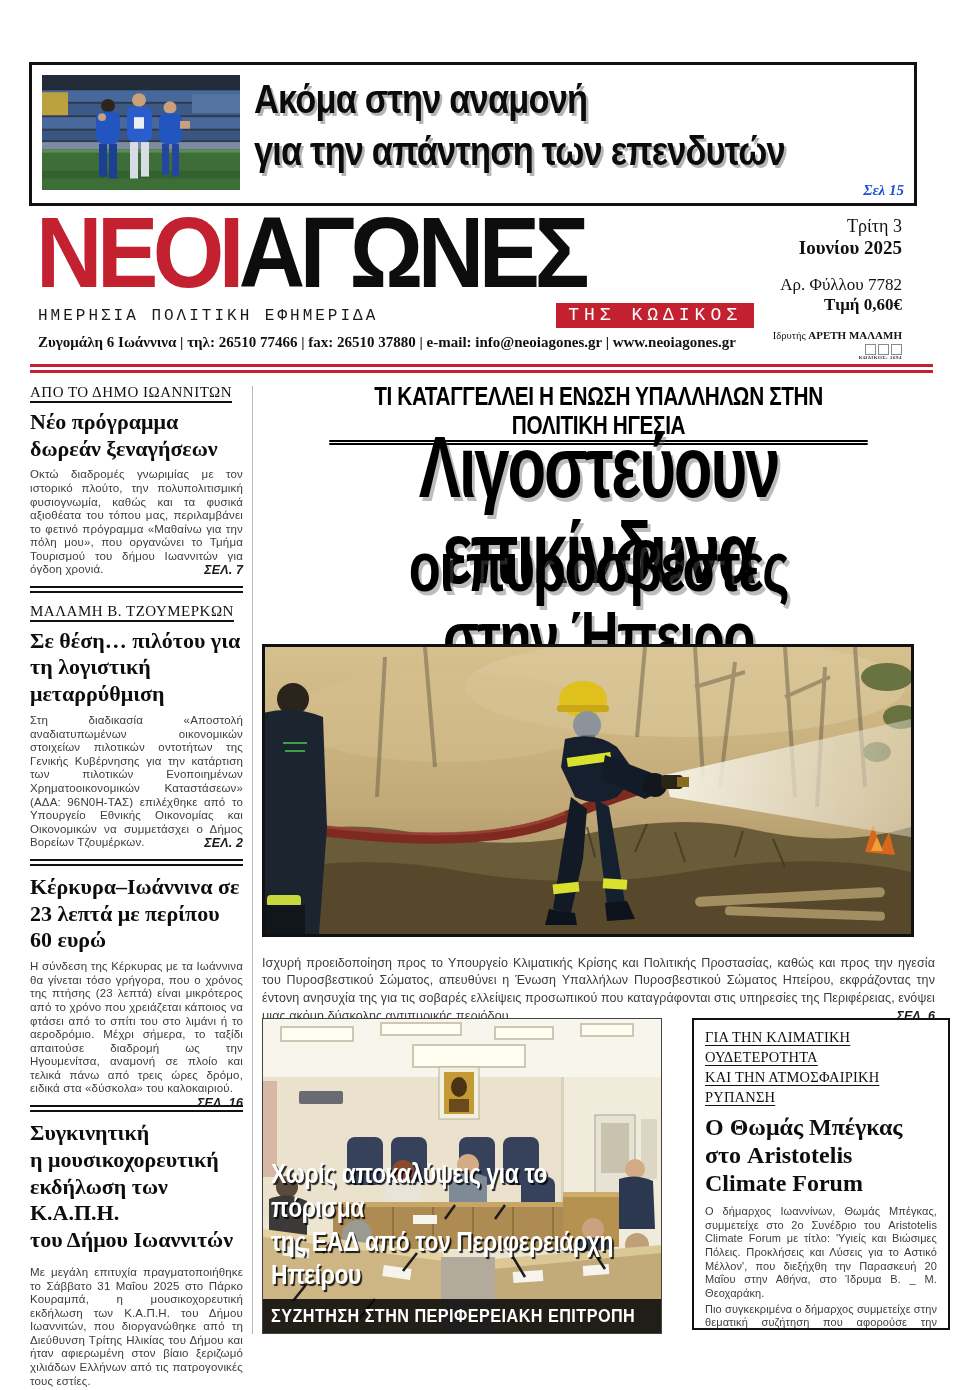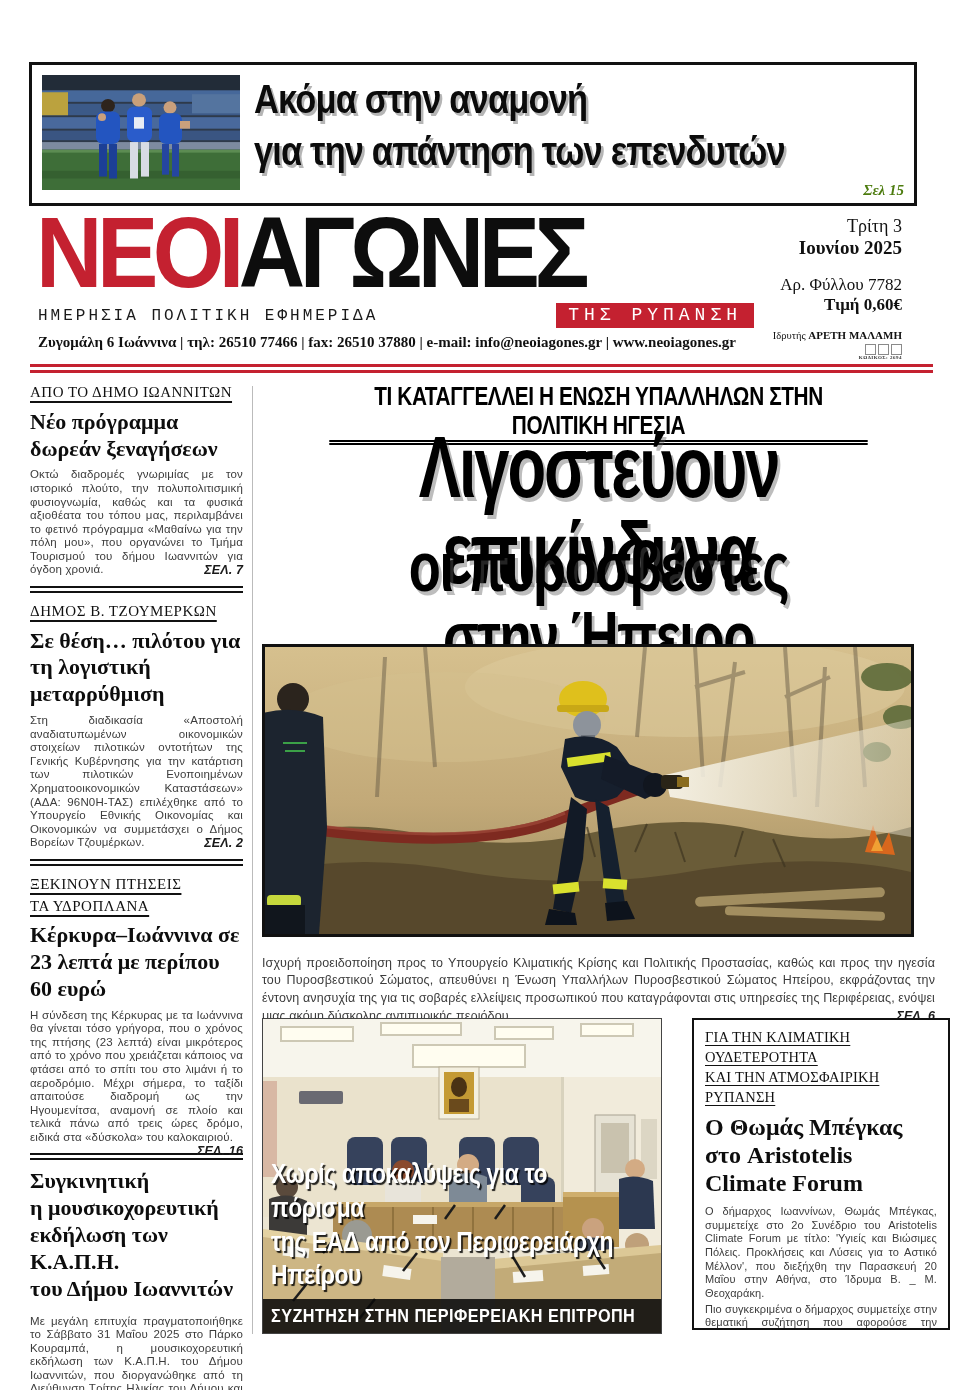--- a/index.html
+++ b/index.html
@@ -18,21 +18,21 @@
   .banner-headline {
     position:absolute; left:222px; top:8px; width:650px;
     font-family:"Liberation Sans", sans-serif; font-weight:bold;
     font-size:41px; line-height:1.28; letter-spacing:-1px; color:#0b0b0b;
     transform:scaleX(0.84); transform-origin:left top;
     text-shadow:3px 3px 0 rgba(120,120,120,.55);
   }
   .banner-ref {
     position:absolute; right:10px; bottom:4px;
     font-family:"Liberation Serif", serif; font-style:italic; font-weight:bold;
-    font-size:15px; color:#4d7c0f;
+    font-size:15px; color:#1d4ed8;
   }
 
   
   .mast-logo {
     position:absolute; left:36px; top:208px; height:92px;
     font-weight:bold; font-size:100px; line-height:88px; letter-spacing:-6px;
     transform:scaleX(0.92); transform-origin:left top; white-space:nowrap;
   }
   .mast-logo .red { color:#c42130; }
   .mast-logo .blk { color:#0d0d0d; }
@@ -208,21 +208,21 @@
     <div class="banner-headline prel">Ακόμα στην αναμονή
 για την απάντηση των επενδυτών</div>
     <div class="banner-ref">Σελ 15</div>
   </div>
 
   <div class="mast-logo">
     <span class="red">ΝΕΟΙ</span><span class="blk">ΑΓΩΝΕΣ</span>
   </div>
   <div class="mast-subtitle-row">
     <span class="mast-subtitle">ΗΜΕΡΗΣΙΑ ΠΟΛΙΤΙΚΗ ΕΦΗΜΕΡΙΔΑ</span>
-    <span class="mast-badge">ΤΗΣ ΡΥΠΑΝΣΗ</span>
+    <span class="mast-badge">ΤΗΣ ΚΩΔΙΚΟΣ</span>
   </div>
   <div class="mast-contact">Ζυγομάλη 6 Ιωάννινα | τηλ: 26510 77466 | fax: 26510 37880 | e-mail: info@neoiagones.gr | www.neoiagones.gr</div>
   <div class="mast-info">
     <div class="mi-date1">Τρίτη 3</div>
     <div class="mi-date2">Ιουνίου 2025</div>
     <div class="mi-issue">Αρ. Φύλλου 7782</div>
     <div class="mi-price">Τιμή 0,60€</div>
     <div class="mi-founder">
       <span>Ιδρυτής</span>
       <b>ΑΡΕΤΗ ΜΑΛΑΜΗ</b>
@@ -240,29 +240,27 @@
   <aside class="left-col">
 
     <section class="story">
       <div class="story-kicker prel">ΑΠΟ ΤΟ ΔΗΜΟ ΙΩΑΝΝΙΤΩΝ</div>
       <div class="story-headline prel">Νέο πρόγραμμα δωρεάν ξεναγήσεων</div>
       <p class="story-body"><span>Οκτώ διαδρομές γνωριμίας με τον ιστορικό πλούτο, την πολυπολιτισμική φυσιογνωμία, καθώς και τα φυσικά αξιοθέατα του τόπου μας, περιλαμβάνει το φετινό πρόγραμμα «Μαθαίνω για την πόλη μου», που οργανώνει το Τμήμα Τουρισμού του δήμου Ιωαννιτών για όγδοη χρονιά.</span><span class="page-ref">ΣΕΛ. 7</span></p>
     </section>
     <div class="rule-double"></div>
 
     <section class="story">
-      <div class="story-kicker prel">ΔΗΜΟΣ Β. ΤΖΟΥΜΕΡΚΩΝ</div>
+      <div class="story-kicker prel">ΜΑΛΑΜΗ Β. ΤΖΟΥΜΕΡΚΩΝ</div>
       <div class="story-headline prel">Σε θέση… πιλότου για τη λογιστική μεταρρύθμιση</div>
       <p class="story-body"><span>Στη διαδικασία «Αποστολή αναδιατυπωμένων οικονομικών στοιχείων πιλοτικών οντοτήτων της Γενικής Κυβέρνησης για την κατάρτιση των πιλοτικών Ενοποιημένων Χρηματοοικονομικών Καταστάσεων» (ΑΔΑ: 96Ν0Η-ΤΑΣ) επιλέχθηκε από το Υπουργείο Εθνικής Οικονομίας και Οικονομικών να συμμετάσχει ο Δήμος Βορείων Τζουμέρκων.</span><span class="page-ref">ΣΕΛ. 2</span></p>
     </section>
     <div class="rule-double"></div>
 
     <section class="story">
-      <div class="story-kicker prel">ΞΕΚΙΝΟΥΝ ΠΤΗΣΕΙΣ
-ΤΑ ΥΔΡΟΠΛΑΝΑ</div>
       <div class="story-headline prel">Κέρκυρα–Ιωάννινα σε 23 λεπτά με περίπου 60 ευρώ</div>
       <p class="story-body"><span>Η σύνδεση της Κέρκυρας με τα Ιωάννινα θα γίνεται τόσο γρήγορα, που ο χρόνος της πτήσης (23 λεπτά) είναι μικρότερος από το χρόνο που χρειάζεται κάποιος να φτάσει από το σπίτι του στο λιμάνι ή το αεροδρόμιο. Μέχρι σήμερα, το ταξίδι απαιτούσε διαδρομή ως την Ηγουμενίτσα, αναμονή σε πλοίο και τελικά πάνω από τρεις ώρες δρόμο, ειδικά στα «δύσκολα» του καλοκαιριού.</span><span class="page-ref">ΣΕΛ. 16</span></p>
     </section>
     <div class="rule-double"></div>
 
     <section class="story">
 
       <div class="story-headline prel">Συγκινητική
 η μουσικοχορευτική
 εκδήλωση των Κ.Α.Π.Η.

